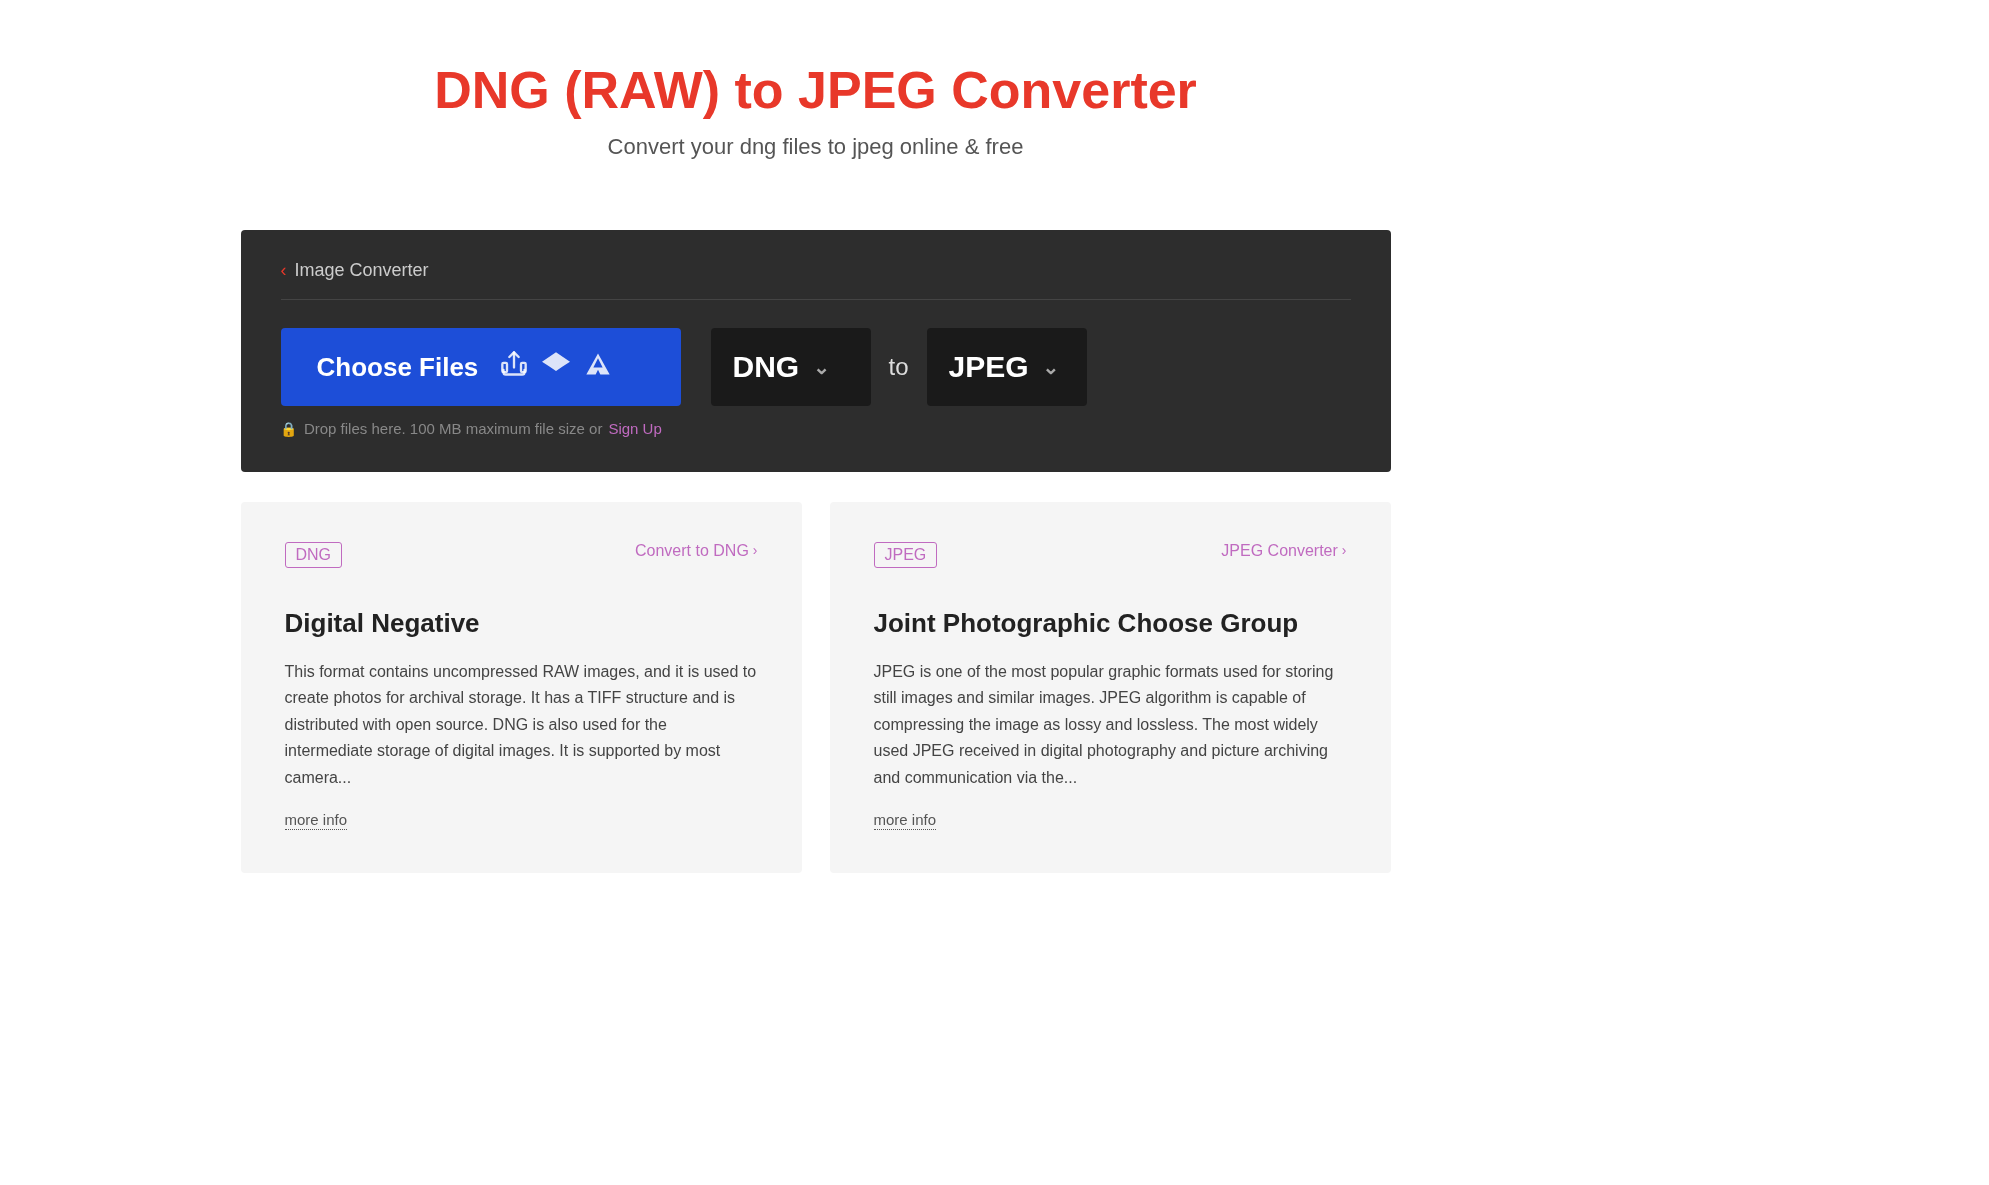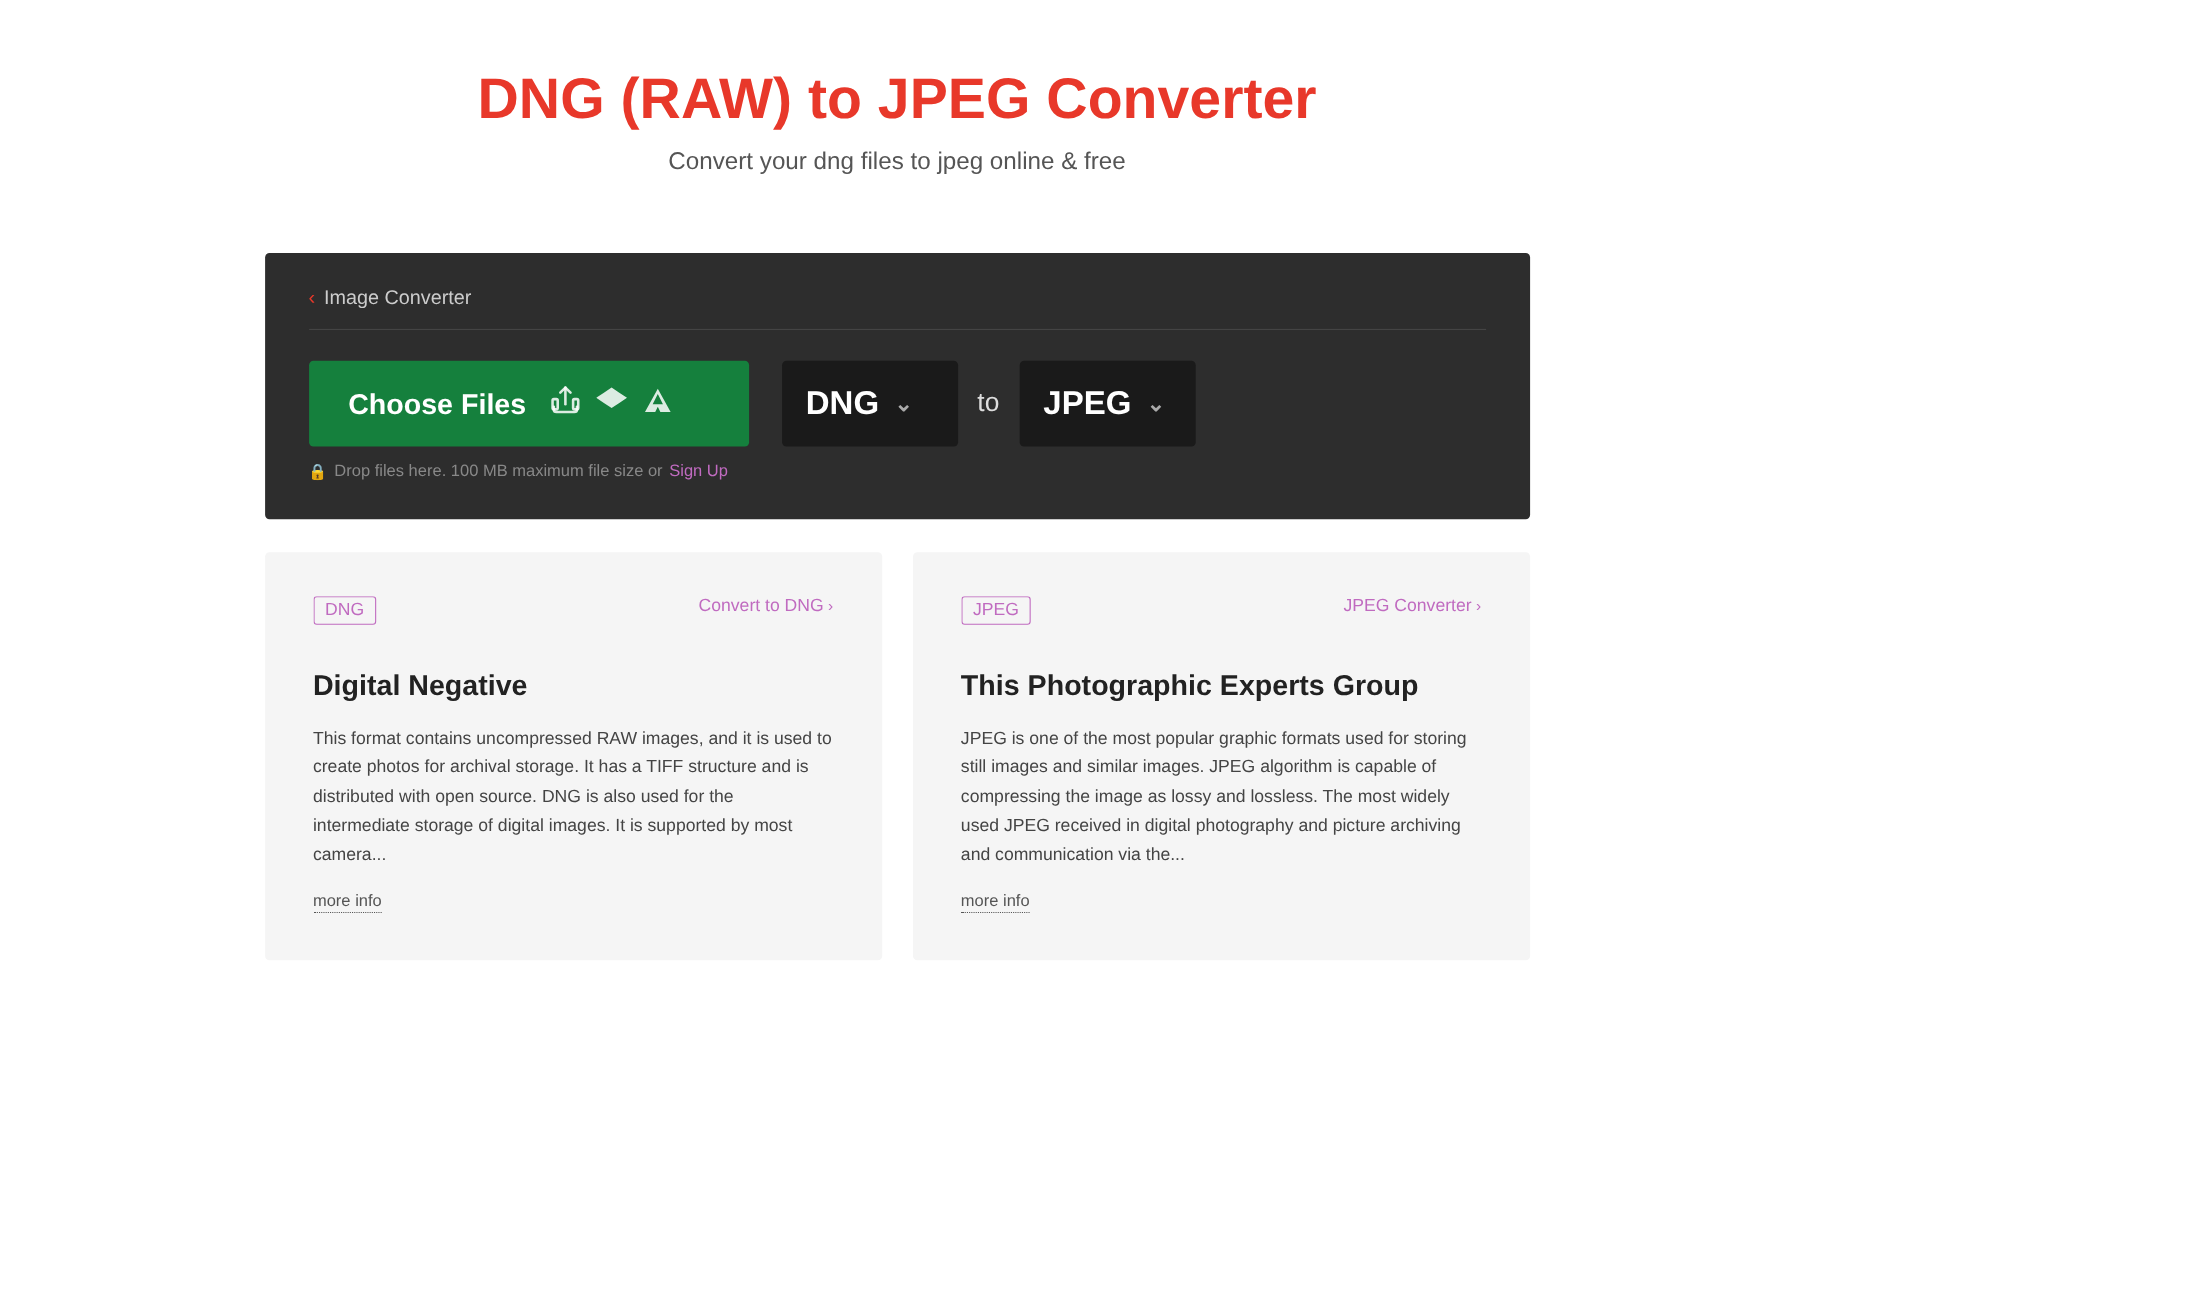--- a/index.html
+++ b/index.html
@@ -66,21 +66,21 @@
       font-size: 18px;
     }
 
     .converter-controls {
       display: flex;
       align-items: center;
       gap: 30px;
     }
 
     .choose-files-btn {
-      background: #15803d;
+      background: #1d4ed8;
       color: #fff;
       border: none;
       border-radius: 4px;
       padding: 0 36px;
       height: 78px;
       font-size: 26px;
       font-weight: bold;
       cursor: pointer;
       display: flex;
       align-items: center;
@@ -301,20 +301,20 @@
     </div>
 
     <div class="info-card">
       <div class="card-header">
         <span class="format-tag">JPEG</span>
         <a href="#" class="card-link">
           <span>JPEG Converter</span>
           <span class="arrow">›</span>
         </a>
       </div>
-      <h2 class="card-title">This Photographic Experts Group</h2>
+      <h2 class="card-title">Joint Photographic Choose Group</h2>
       <p class="card-description">JPEG is one of the most popular graphic formats used for storing still images and similar images. JPEG algorithm is capable of compressing the image as lossy and lossless. The most widely used JPEG received in digital photography and picture archiving and communication via the...</p>
       <a href="#" class="more-info-link">more info</a>
     </div>
 
   </div>
 
 </div>
 
 </body></html>

